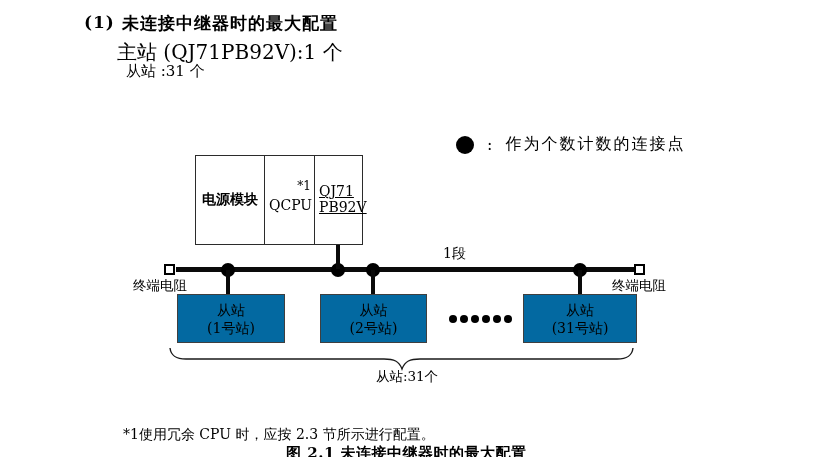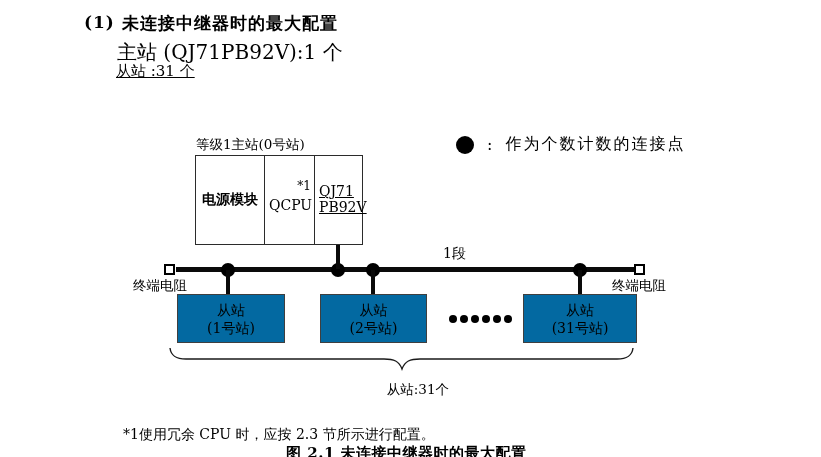--- a/index.html
+++ b/index.html
@@ -5,21 +5,21 @@
   html,body{margin:0;padding:0;background:#fff;}
   .page{
     position:relative;width:821px;height:457px;background:#ffffff;
     font-family:"DejaVu Serif","Liberation Serif",serif;color:#000;overflow:hidden;
   }
   .abs{position:absolute;}
 
   
   .heading{left:84px;top:12px;display:flex;gap:7px;font-size:17px;font-weight:bold;letter-spacing:1px;}
   .sub1{left:117px;top:39px;font-size:20px;}
-  .sub2{left:116px;top:62px;font-size:15px;text-decoration:underline;}
+  .sub2{left:126px;top:62px;font-size:15px;}
 
   
   .master-label{left:196px;top:136px;font-size:13.5px;}
   .master-box{left:195px;top:155px;width:168px;height:90px;border:1px solid #2b2b2b;display:flex;box-sizing:border-box;background:#fff;}
   .cell{box-sizing:border-box;font-size:14px;}
   .cell-power{width:69px;border-right:1px solid #2b2b2b;display:flex;align-items:center;justify-content:center;font-weight:bold;}
   .cell-cpu{width:50px;border-right:1px solid #2b2b2b;position:relative;}
   .cpu-text{position:absolute;left:4px;top:41px;}
   .cpu-note{position:absolute;right:3px;top:23px;font-size:12px;}
   .cell-pb{width:47px;padding:27px 0 0 4px;line-height:16px;text-decoration:underline;}
@@ -46,21 +46,21 @@
   
   .slave-box{border:1px solid #3f3f3f;background:#0369a1;display:flex;flex-direction:column;align-items:center;justify-content:center;font-size:14px;line-height:18px;box-sizing:border-box;}
   .slave1{left:177px;top:294px;width:108px;height:49px;}
   .slave2{left:320px;top:294px;width:107px;height:49px;}
   .slave3{left:523px;top:294px;width:114px;height:49px;}
 
   .ellipsis{left:449px;top:315px;display:flex;gap:3px;}
   .edot{width:8px;height:8px;border-radius:50%;background:#000;flex:none;}
 
   .brace{left:168px;top:348px;}
-  .brace-label{left:365px;top:381px;width:84px;text-align:right;font-size:13.5px;}
+  .brace-label{left:365px;top:368px;width:84px;text-align:center;font-size:13.5px;}
 
   .caption{left:286px;top:400px;font-size:15px;font-weight:bold;letter-spacing:0.5px;margin-top:44px;}
   .footnote{left:123px;top:426px;font-size:14px;display:flex;}
   .footnote-text{}
 </style>
 </head>
 <body>
 
 <div class="page">
 
@@ -70,21 +70,20 @@
   </div>
   <div class="abs sub1">主站 (QJ71PB92V):1 个</div>
   <div class="abs sub2">从站 :31 个</div>
 
   <div class="abs legend">
     <span class="legend-dot"></span>
     <span class="legend-colon">:</span>
     <span class="legend-text">作为个数计数的连接点</span>
   </div>
 
-  <div class="abs master-label">等级1主站(0号站)</div>
   <div class="abs master-box">
     <div class="cell cell-power">电源模块</div>
     <div class="cell cell-cpu">
       <span class="cpu-note">*1</span>
       <span class="cpu-text">QCPU</span>
     </div>
     <div class="cell cell-pb">
       <div>QJ71</div>
       <div>PB92V</div>
     </div>

